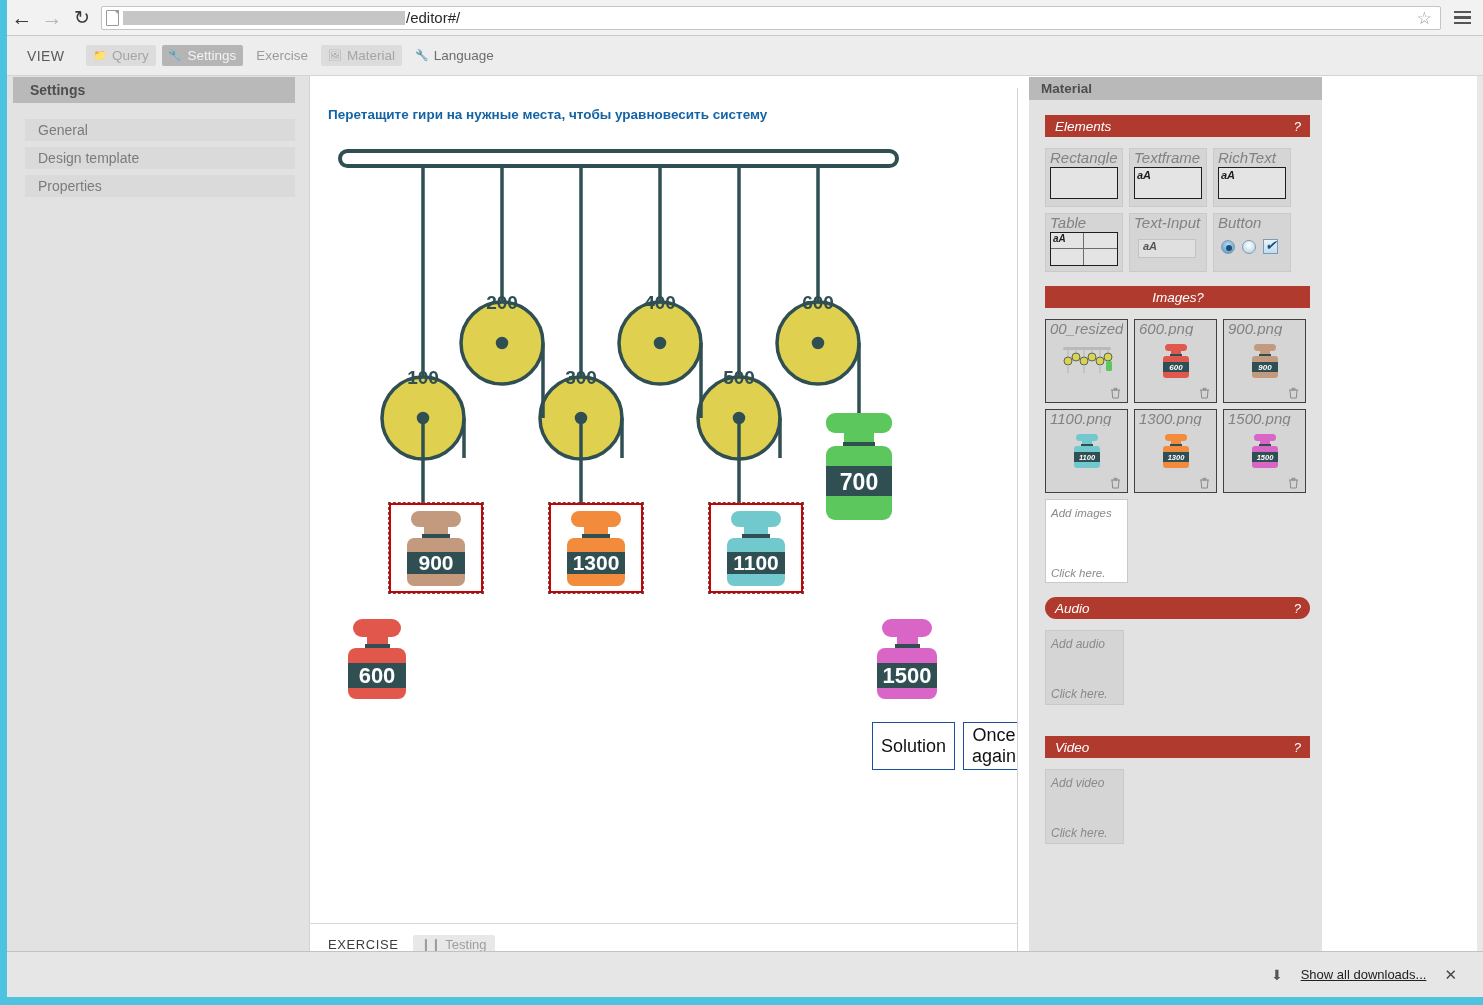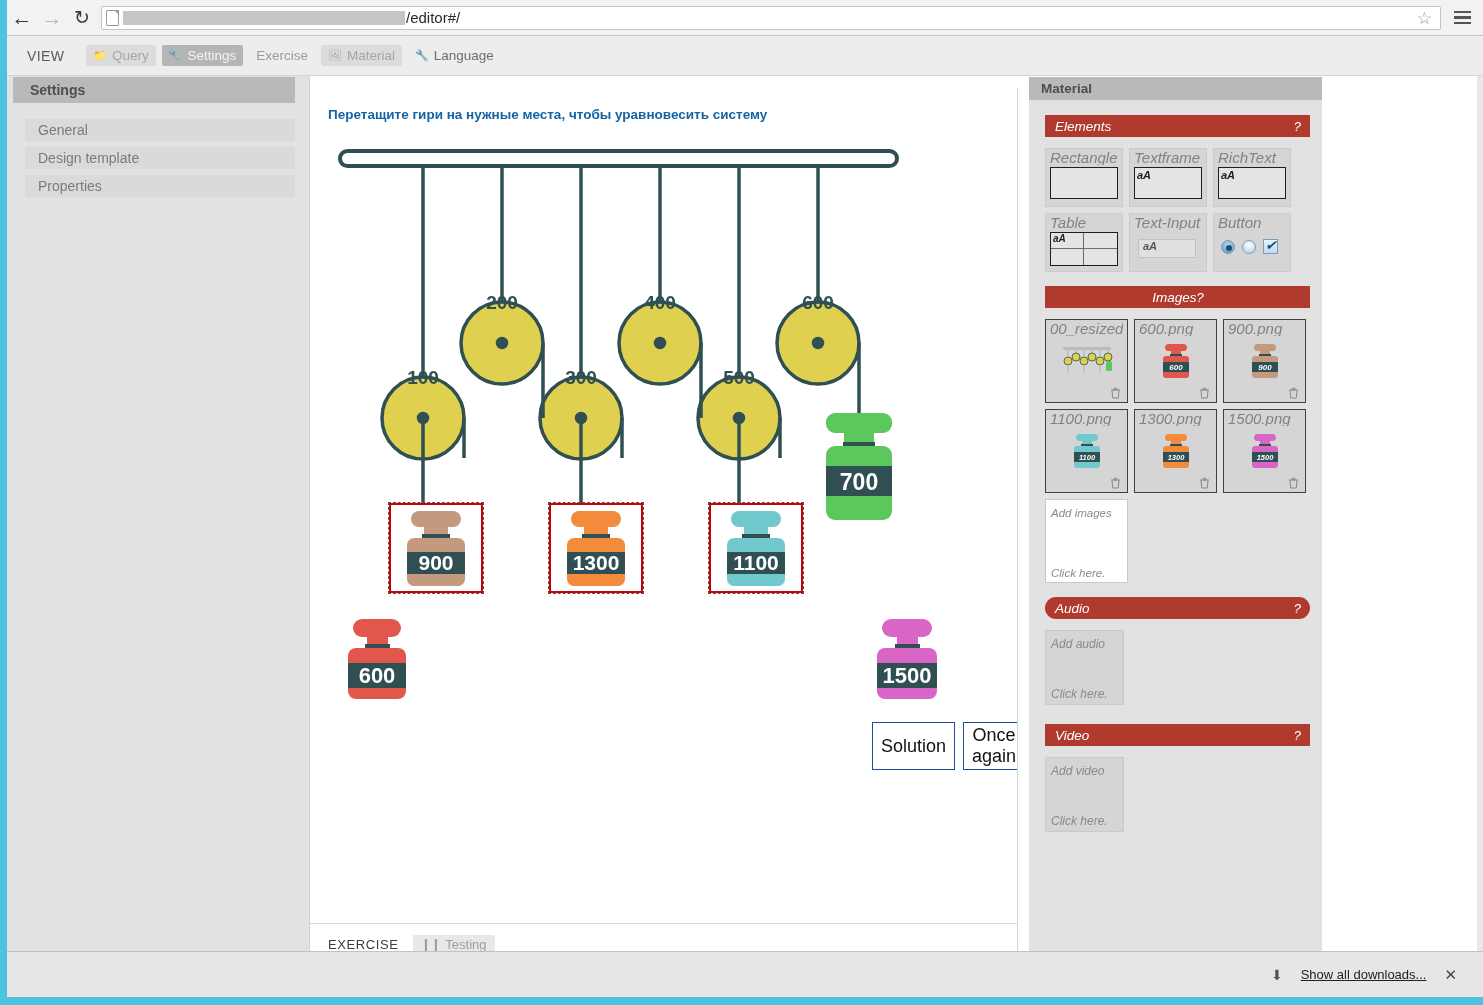--- a/index.html
+++ b/index.html
@@ -750,21 +750,21 @@
           <span>Audio</span>
           <span class="q">?</span>
         </div>
         <div class="tile-row">
           <div class="av-tile">
             <span class="t">Add audio</span>
             <span class="b">Click here.</span>
           </div>
         </div>
 
-        <div class="sec-bar" style="margin-top:19px;text-align:right;">
+        <div class="sec-bar" style="margin-top:31px;text-align:right;">
           <span>Video</span>
           <span class="q">?</span>
         </div>
         <div class="tile-row">
           <div class="av-tile">
             <span class="t">Add video</span>
             <span class="b">Click here.</span>
           </div>
         </div>
 

